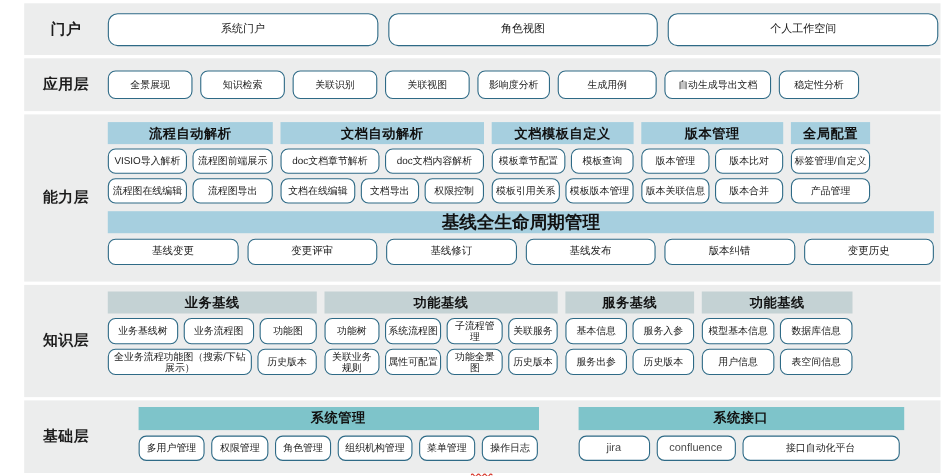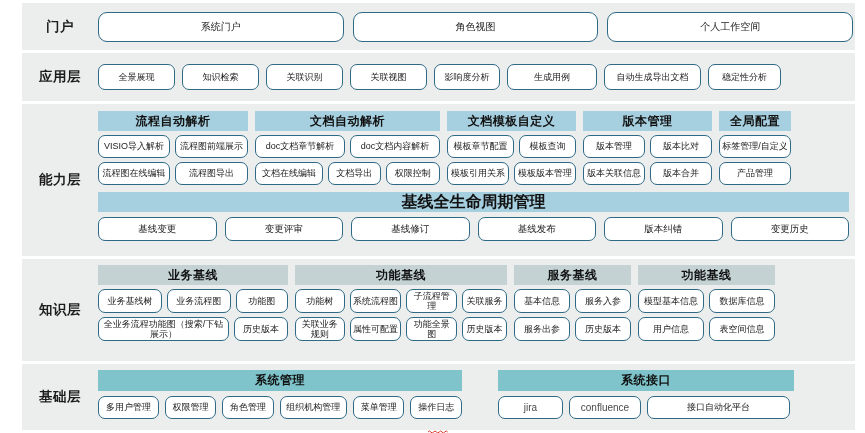--- a/index.html
+++ b/index.html
@@ -89,21 +89,21 @@
     font-size:12px;font-weight:bold;height:20px;
     display:flex;align-items:center;justify-content:center;
     letter-spacing:.5px;
   }
   .kn-pill{height:24px;}
 
   
   #baselayer{top:364px;height:66px;align-items:stretch;}
   #baselayer .band-label{display:flex;align-items:center;justify-content:center;}
   #baselayer .band-body{padding-top:6px;padding-bottom:6px;gap:5px;}
-  .base-groups{display:flex;gap:36px;align-items:flex-start;}
+  .base-groups{display:flex;gap:36px;align-items:flex-start;justify-content:center;}
   .base-group{display:flex;flex-direction:column;gap:5px;}
   .base-head{
     background:#7ec4ca;color:#111;
     font-size:12px;font-weight:bold;height:21px;
     display:flex;align-items:center;justify-content:center;
     letter-spacing:.5px;
   }
   .base-row{display:flex;gap:6px;}
   .base-pill{height:23px;}
 

